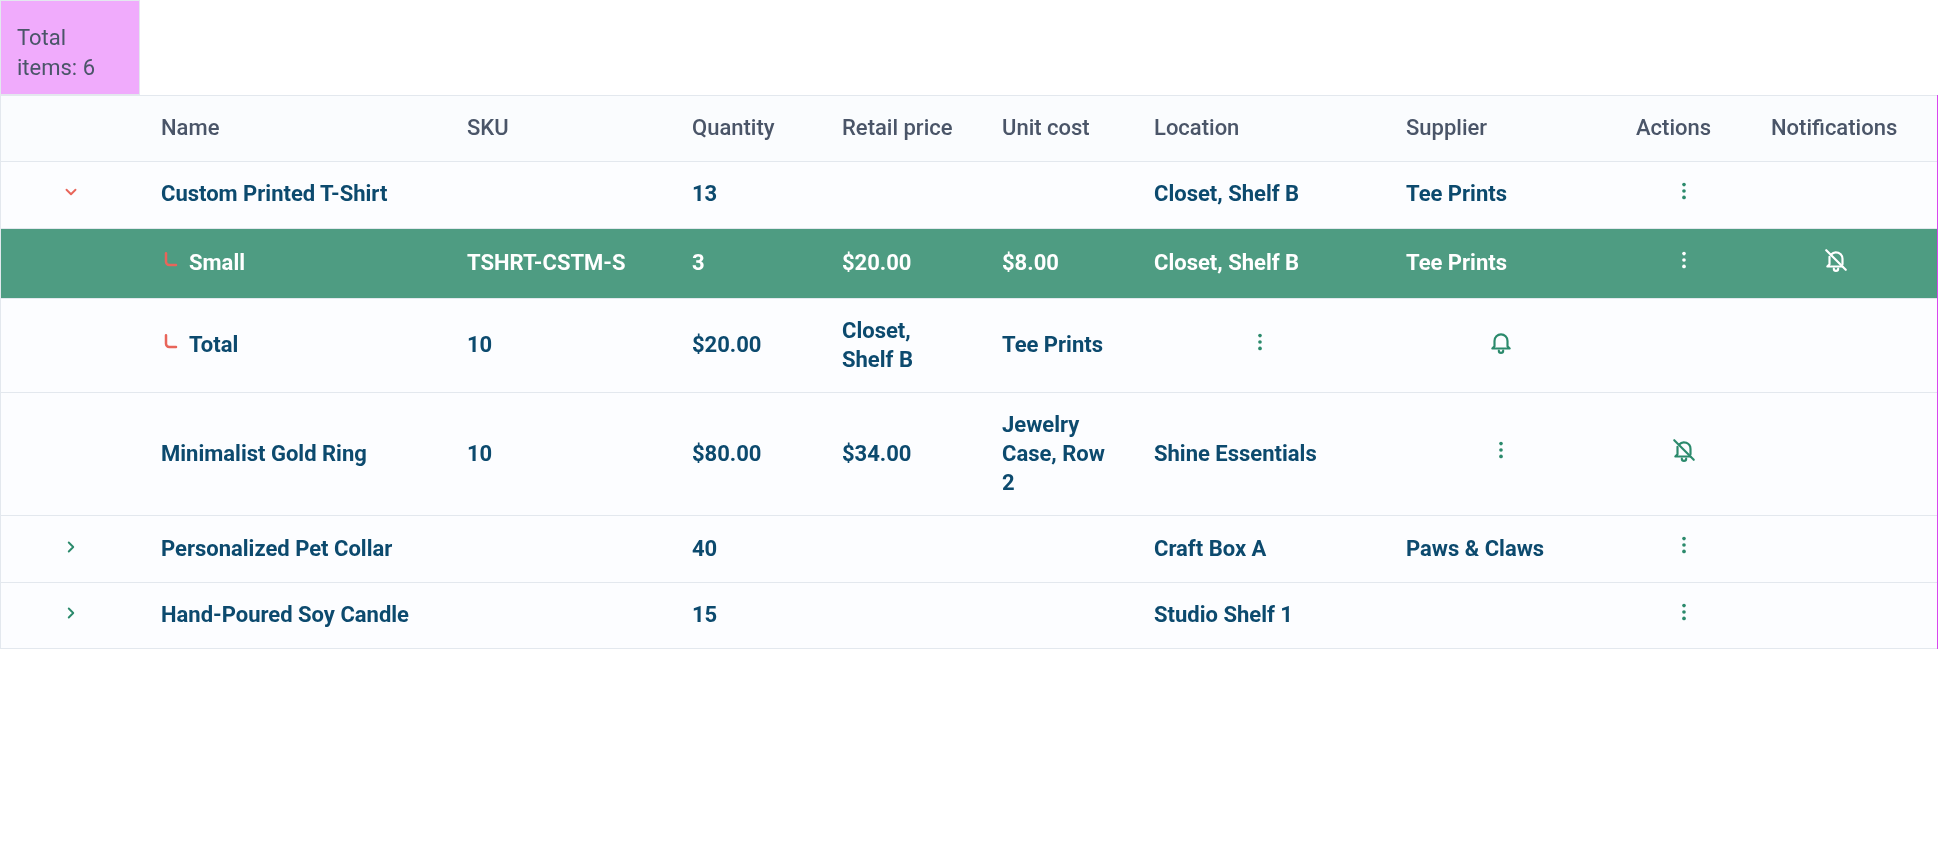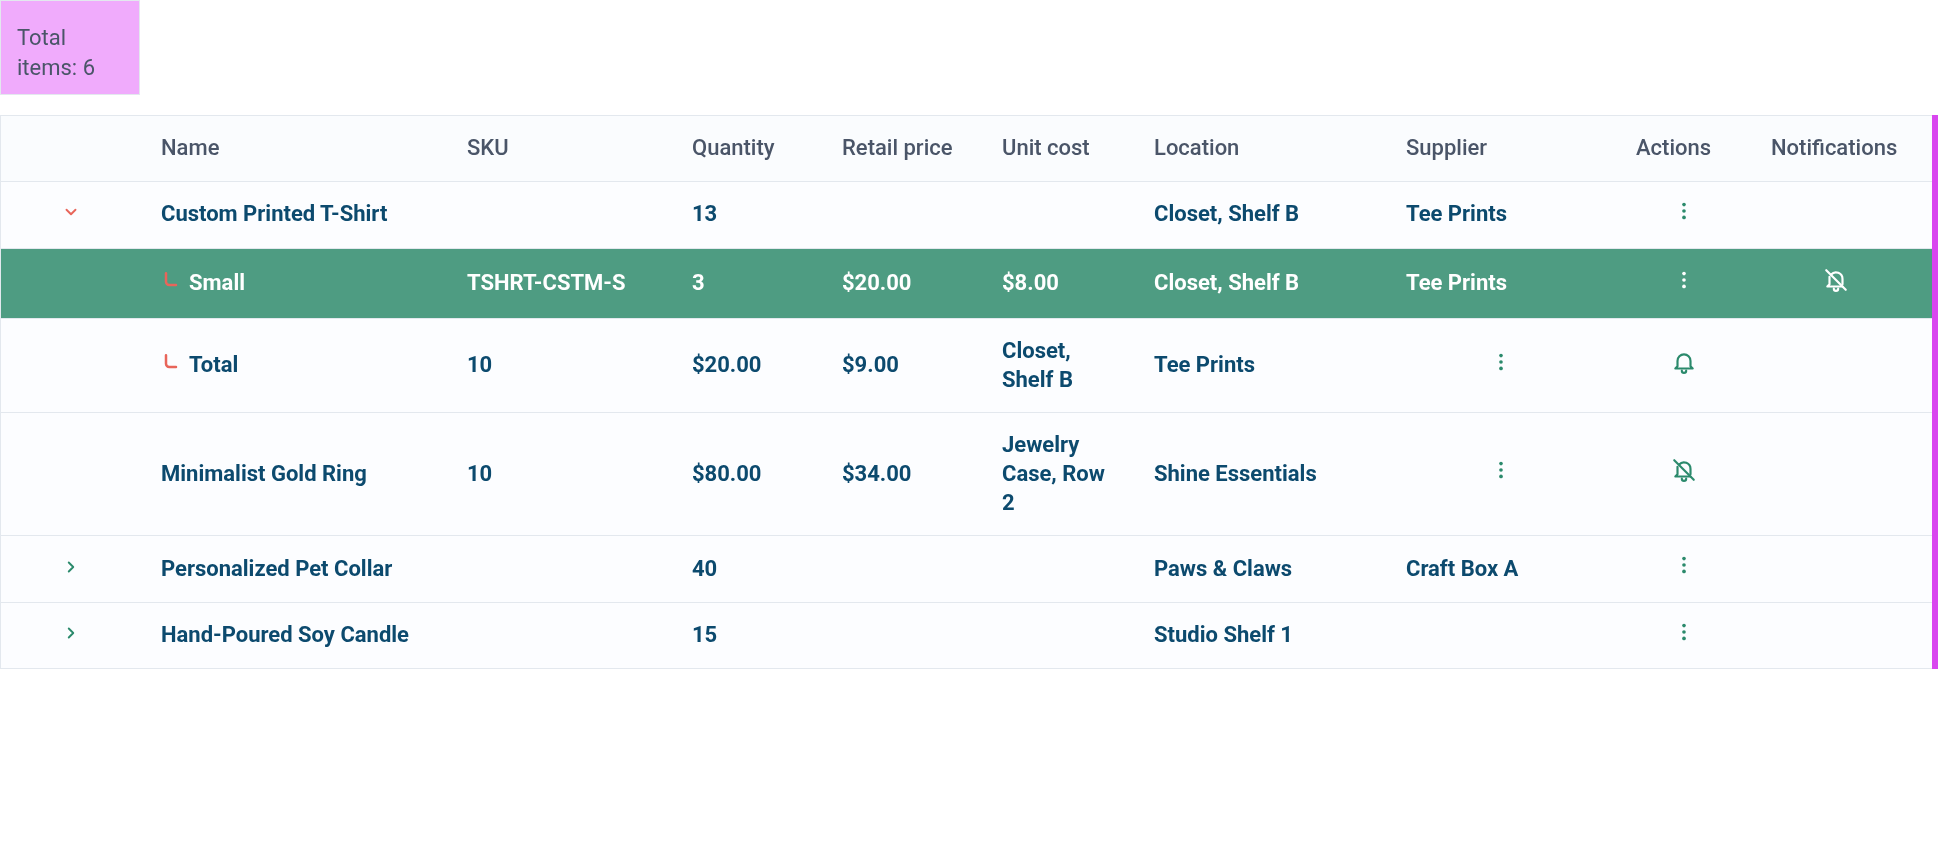--- a/index.html
+++ b/index.html
@@ -17,22 +17,21 @@
     border: 1px solid #e3e8ee;
     color: #4a5568;
     padding: 22px 16px 12px 16px;
     font-size: 22px;
     line-height: 1.35;
     max-width: 140px;
   }
 
   .table-wrap {
     border-left: 1px solid #e3e8ee;
-    border-right: 6px solid #d946ef;
-    margin-top: 20px;
+    border-right: 1px solid #d946ef;
   }
 
   .row {
     display: grid;
     grid-template-columns: 140px 306px 225px 150px 160px 152px 252px 230px 135px 170px;
     align-items: center;
     border-bottom: 1px solid #e3e8ee;
   }
 
   .row.header {
@@ -172,21 +171,20 @@
         <div class="cell">
           <div class="sub-name-wrap">
       <span><svg class="child-arrow-icon" viewBox="0 0 24 24" fill="none" stroke-width="3" stroke-linecap="round" stroke-linejoin="round">
     <path d="M6 4 v10 a4 4 0 0 0 4 4 h8" class="stroke-coral"></path>
   </svg></span>
       <span class="product-text">Total</span>
     </div>
         </div>
         <div class="cell"><span class="product-text">10</span></div>
         <div class="cell"><span class="product-text">$20.00</span></div>
-        <div class="cell"><span class="product-text">$9.00</span></div>
         <div class="cell"><span class="product-text">Closet, Shelf B</span></div>
         <div class="cell"><span class="product-text">Tee Prints</span></div>
         <div class="cell actions">
           <span><svg class="dots-icon" viewBox="0 0 24 24">
     <circle cx="12" cy="5" r="2" class="fill-teal"></circle>
     <circle cx="12" cy="12" r="2" class="fill-teal"></circle>
     <circle cx="12" cy="19" r="2" class="fill-teal"></circle>
   </svg></span>
         </div>
         <div class="cell notifications">
@@ -226,22 +224,22 @@
     <g transform="rotate(0 12 12)" class="stroke-teal">
                 <polyline points="9 6 15 12 9 18"></polyline>
               </g>
   </svg></span>
         </div>
         <div class="cell"><span class="product-text">Personalized Pet Collar</span></div>
         <div class="cell"><span class="product-text"></span></div>
         <div class="cell"><span class="product-text">40</span></div>
         <div class="cell"><span class="product-text"></span></div>
         <div class="cell"><span class="product-text"></span></div>
+        <div class="cell"><span class="product-text">Craft Box A</span></div>
         <div class="cell"><span class="product-text">Paws &amp; Claws</span></div>
-        <div class="cell"><span class="product-text">Craft Box A</span></div>
         <div class="cell actions">
           <span><svg class="dots-icon" viewBox="0 0 24 24">
     <circle cx="12" cy="5" r="2" class="fill-teal"></circle>
     <circle cx="12" cy="12" r="2" class="fill-teal"></circle>
     <circle cx="12" cy="19" r="2" class="fill-teal"></circle>
   </svg></span>
         </div>
         <div class="cell notifications"></div>
       </div>
       <div class="row body">

